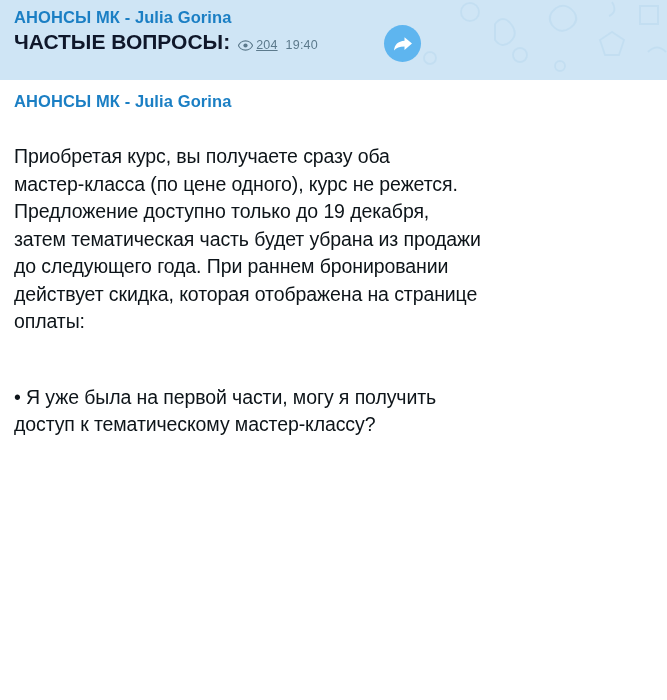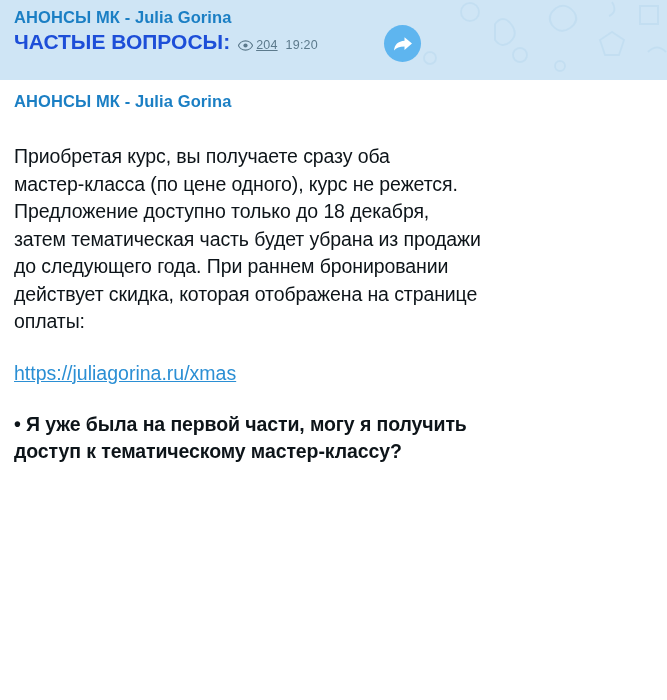--- a/index.html
+++ b/index.html
@@ -48,21 +48,21 @@
   }
   .bubble-title-row {
     position: relative;
     display: flex;
     align-items: flex-end;
     margin-top: 2px;
   }
   .bubble-title {
     font-size: 21px;
     font-weight: bold;
-    color: #1d4ed8;
+    color: #0f172a;
     line-height: 26px;
     white-space: nowrap;
   }
   .meta {
     display: flex;
     align-items: center;
     margin-left: 8px;
     padding-bottom: 3px;
     color: #5c7a8c;
     font-size: 12.5px;
@@ -130,21 +130,21 @@
   .link {
     font-size: 19.5px;
     color: #2b8fd4;
     text-decoration: underline;
     line-height: 27px;
     cursor: pointer;
     display: inline-block;
   }
   .q2 {
     font-size: 19.5px;
-    font-weight: bold;
+    font-weight: normal;
     color: #0d1419;
     line-height: 27px;
     letter-spacing: -0.1px;
     white-space: pre-wrap;
   }
 </style>
 </head>
 <body>
 
 <div class="screen">
@@ -171,49 +171,48 @@
     <div class="bubble-title-row">
       <div class="bubble-title">ЧАСТЫЕ ВОПРОСЫ:</div>
       <div class="meta">
         <span class="eye-icon">
           <svg width="15" height="11" viewBox="0 0 15 11" aria-hidden="true">
             <path d="M7.5 0.8C3.9 0.8 1.2 3.4 0.4 5.5c0.8 2.1 3.5 4.7 7.1 4.7s6.3-2.6 7.1-4.7C13.8 3.4 11.1 0.8 7.5 0.8z" fill="none" stroke="#5c7a8c" stroke-width="1.2"></path>
             <circle cx="7.5" cy="5.5" r="2.1" fill="#5c7a8c"></circle>
           </svg>
         </span>
         <span class="views-count">204</span>
-        <span class="time">19:20</span>
+        <span class="time">19:40</span>
       </div>
     </div>
 
     <div class="forward-btn">
       <svg width="20" height="16" viewBox="0 0 20 16" aria-hidden="true">
         <path d="M11.5 1.2 L19 7.6 L11.5 14 V10.4 C6.5 10.4 3.2 11.6 1 14.6 C1.6 8.6 5 5.3 11.5 4.8 Z" fill="#ffffff"></path>
       </svg>
     </div>
   </div>
 
   <div class="message">
 
     <div class="msg-author">АНОНСЫ МК - Julia Gorina</div>
 
 
     <div class="spacer-md"></div>
 
     <div class="para">Приобретая курс, вы получаете сразу оба
 мастер-класса (по цене одного), курс не режется.
-Предложение доступно только до 18 декабря,
+Предложение доступно только до 19 декабря,
 затем тематическая часть будет убрана из продажи
 до следующего года. При раннем бронировании
 действует скидка, которая отображена на странице
 оплаты:</div>
 
     <div class="spacer-md"></div>
 
-    <a class="link">https://juliagorina.ru/xmas</a>
 
     <div class="spacer-md"></div>
 
     <div class="q2">• Я уже была на первой части, могу я получить
 доступ к тематическому мастер-классу?</div>
 
     <div class="spacer-md"></div>
 
 
   </div>

